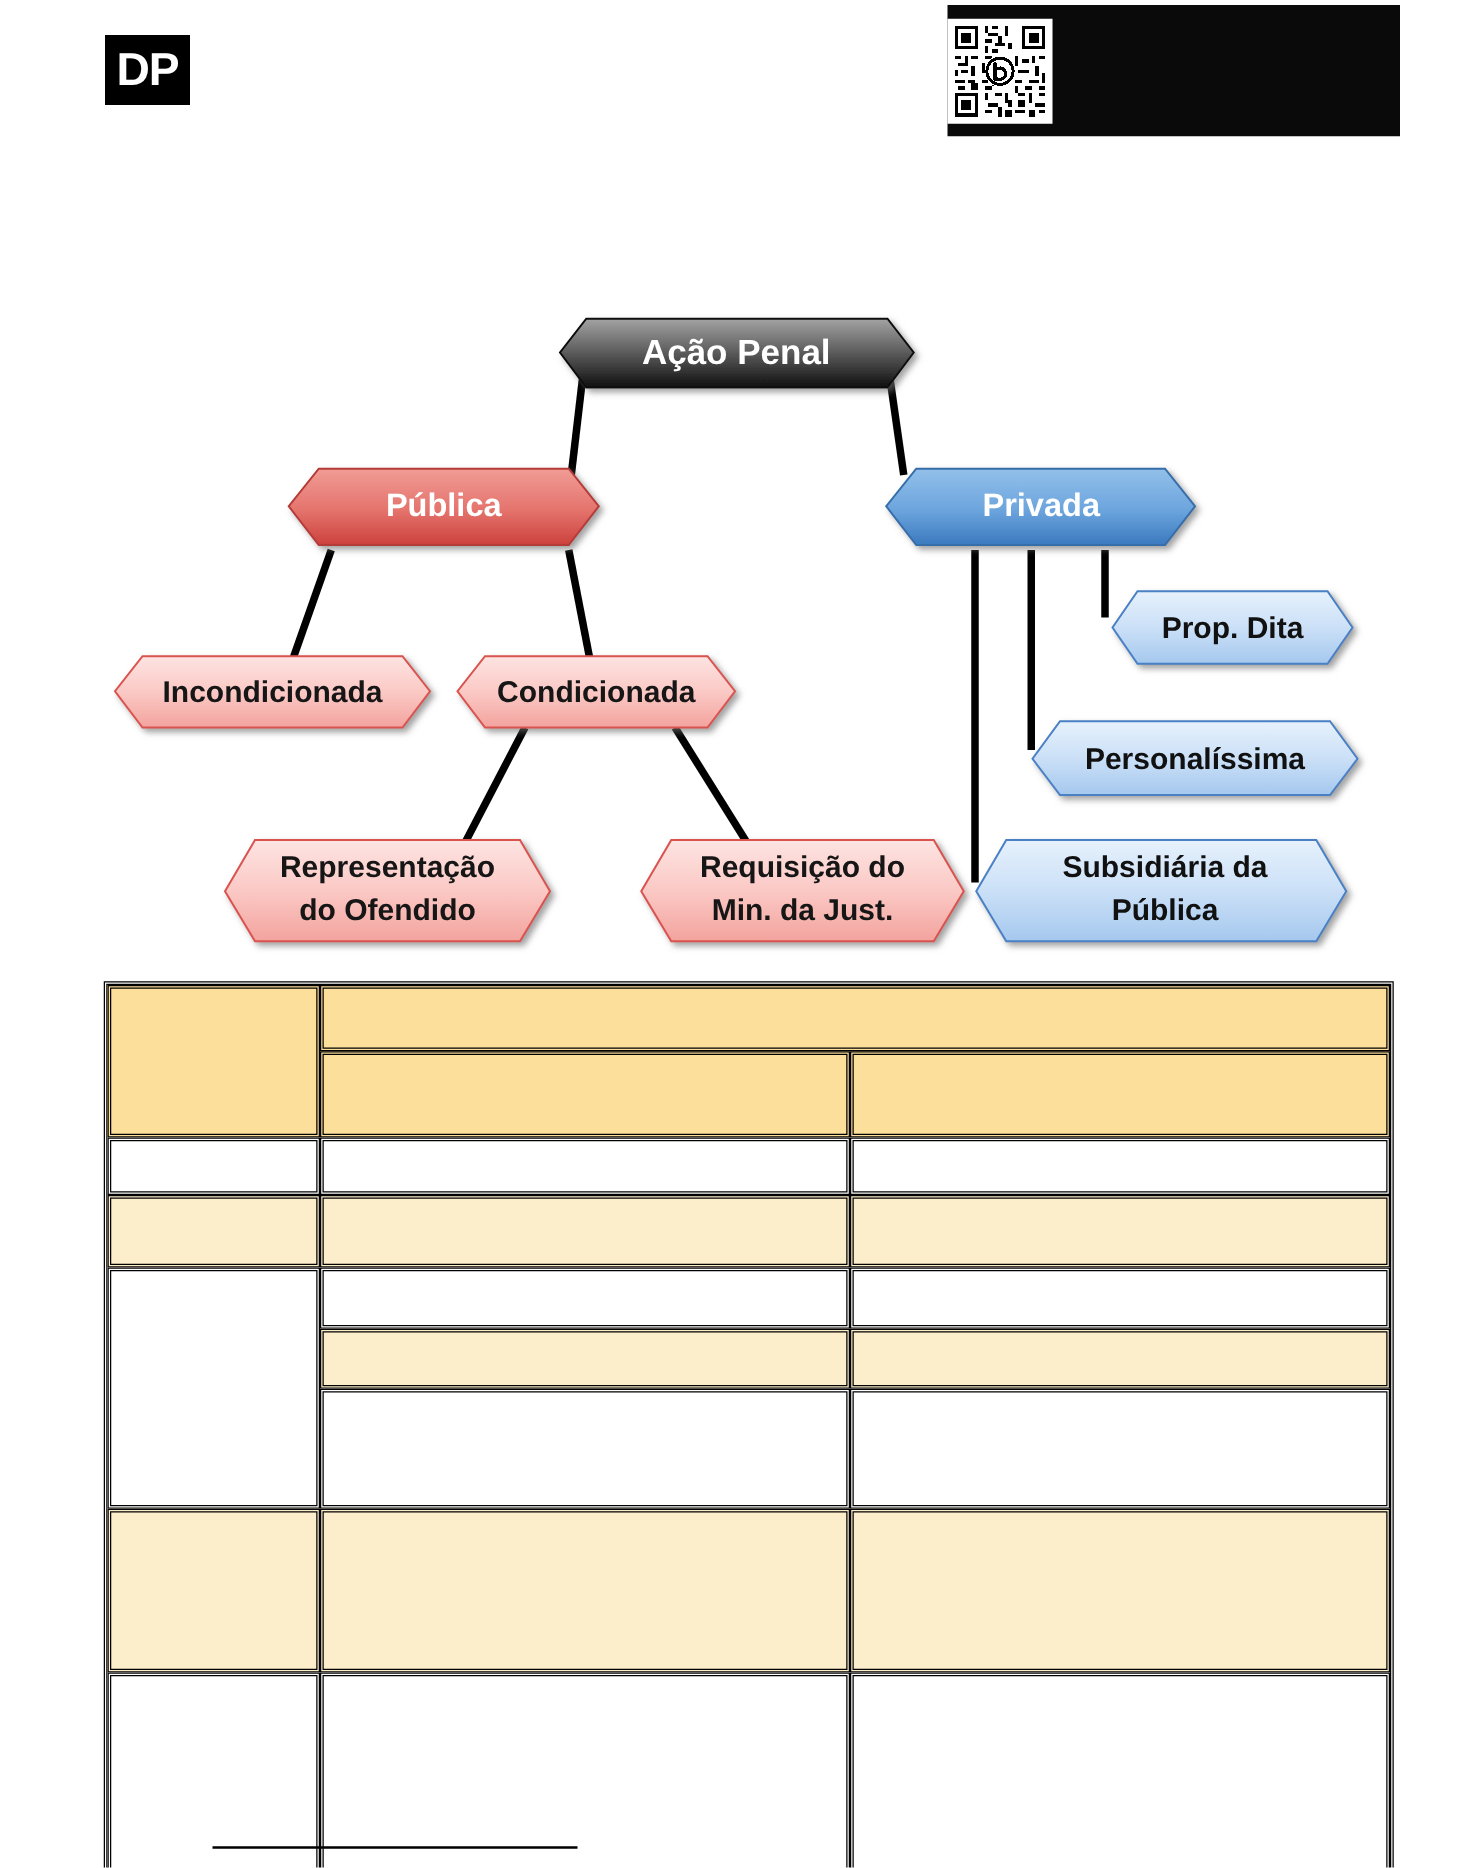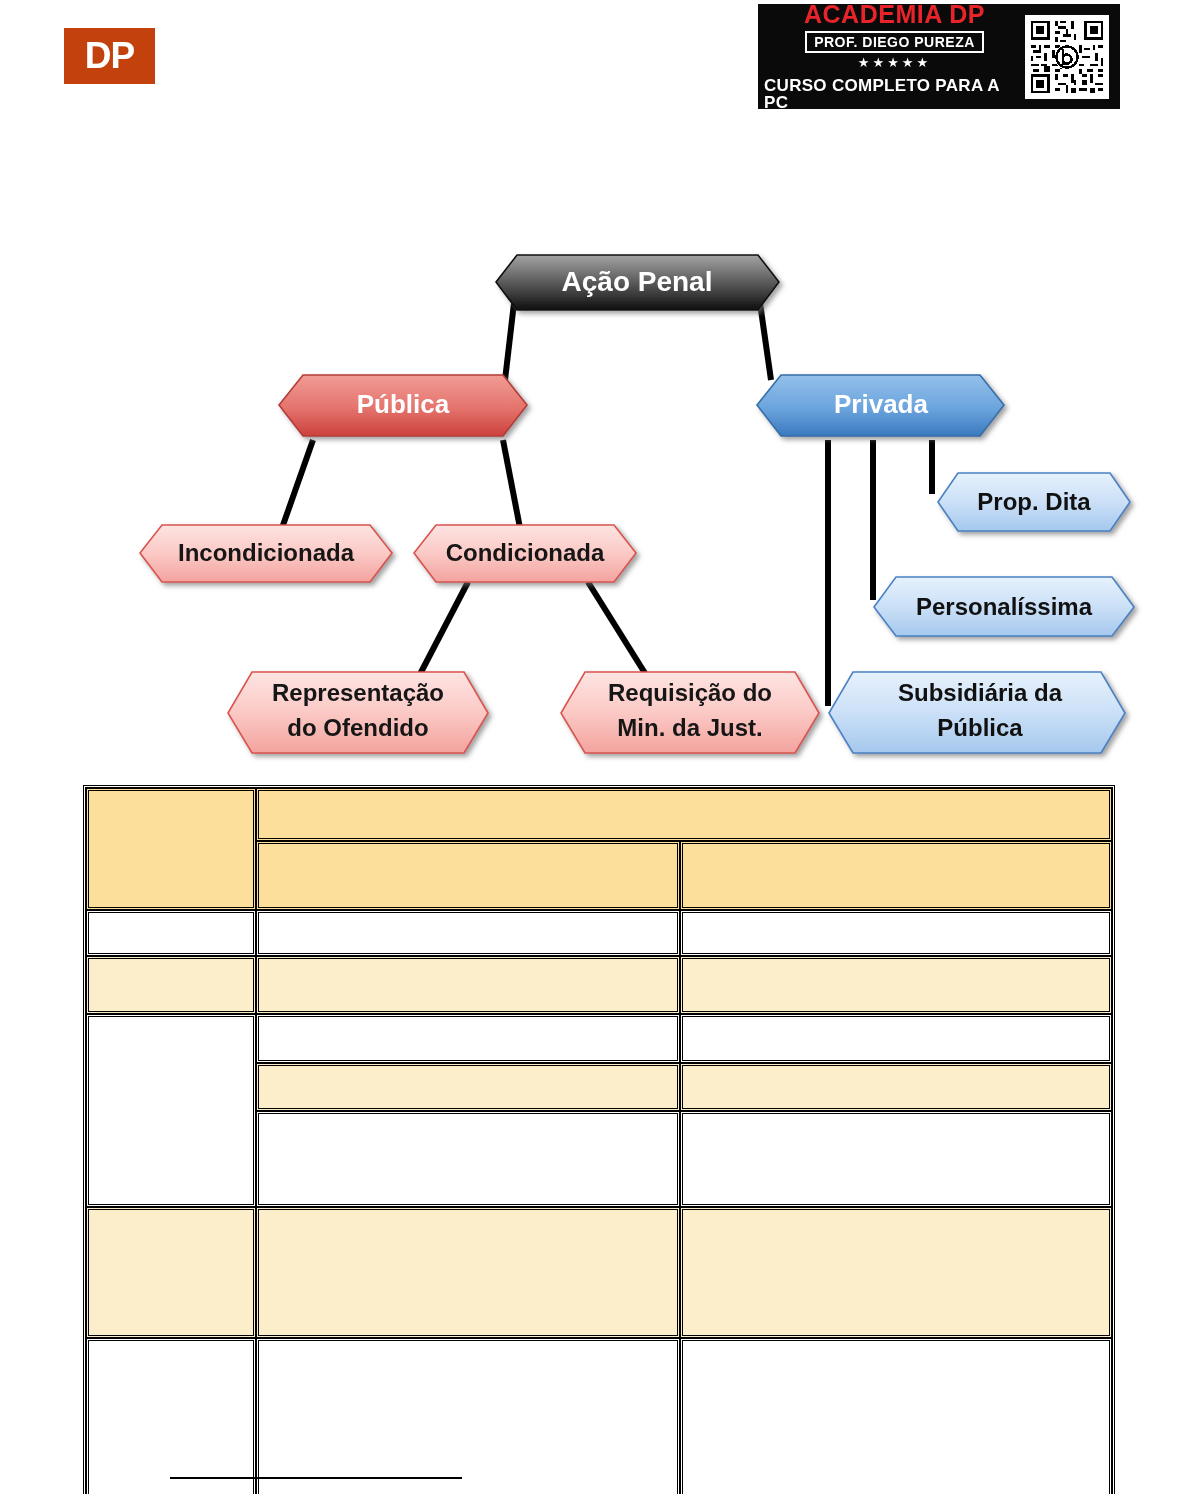--- a/index.html
+++ b/index.html
@@ -10,24 +10,25 @@
     font-family:"Liberation Sans", sans-serif;
     position:relative;
     overflow:hidden;
   }
 
   
   .header{position:absolute;left:0;top:0;width:1179px;height:120px;}
 
   .logo-wrap{position:absolute;left:64px;top:28px;display:flex;align-items:center;}
   .logo-mark{
-    width:91px;height:56px;background:#c2410c;color:#ffffff;
+    width:68px;height:56px;background:#000000;color:#ffffff;
     display:flex;align-items:center;justify-content:center;
     font-weight:bold;font-size:37px;letter-spacing:-1px;
     font-family:"Liberation Sans", sans-serif;
+    margin-left:20px;
   }
   .logo-text{margin-left:11px;line-height:1;}
   .logo-prof{font-size:17px;letter-spacing:1.2px;color:#1a1a1a;font-weight:400;}
   .logo-name{font-size:29px;font-weight:bold;letter-spacing:-0.4px;color:#111111;margin-top:4px;}
 
   .banner{
     position:absolute;left:758px;top:4px;width:362px;height:105px;
     background:#0a0a0a;display:flex;align-items:center;
   }
   .banner-left{
@@ -48,21 +49,21 @@
     color:#ffffff;font-weight:bold;font-size:17px;letter-spacing:0.3px;
     margin-top:8px;line-height:1;
   }
   .qr-box{
     width:84px;height:84px;background:#ffffff;margin-right:11px;
     position:relative;display:flex;align-items:center;justify-content:center;
   }
   .qr-box svg{display:block;}
 
   
-  .diagram{position:absolute;left:0;top:240px;width:960px;height:530px;margin-left:48px;}
+  .diagram{position:absolute;left:0;top:240px;width:960px;height:530px;}
   .diagram svg{display:block;}
 
   .hexlabel{
     font-family:"Liberation Sans", sans-serif;
     font-weight:bold;
     text-anchor:middle;
     dominant-baseline:middle;
   }
 
   
@@ -91,26 +92,20 @@
 </head>
 <body>
 
 <div class="header">
 
   <div class="logo-wrap">
     <div class="logo-mark">DP</div>
   </div>
 
   <div class="banner">
-    <div class="banner-left">
-      <div class="banner-title">ACADEMIA DP</div>
-      <div class="banner-sub">PROF. DIEGO PUREZA</div>
-      <div class="banner-stars">★★★★★</div>
-      <div class="banner-cta">CURSO COMPLETO PARA A PC</div>
-    </div>
     <div class="qr-box">
       <svg width="78" height="78" viewBox="0 0 29 29" shape-rendering="crispEdges" aria-hidden="true">
         <rect width="29" height="29" fill="#ffffff"></rect>
         <g fill="#000000">
           <rect x="1" y="1" width="7" height="1"></rect>
             <rect x="1" y="7" width="7" height="1"></rect>
           <rect x="1" y="1" width="1" height="7"></rect>
             <rect x="7" y="1" width="1" height="7"></rect>
           <rect x="3" y="3" width="3" height="3"></rect>
           <rect x="21" y="1" width="7" height="1"></rect>

